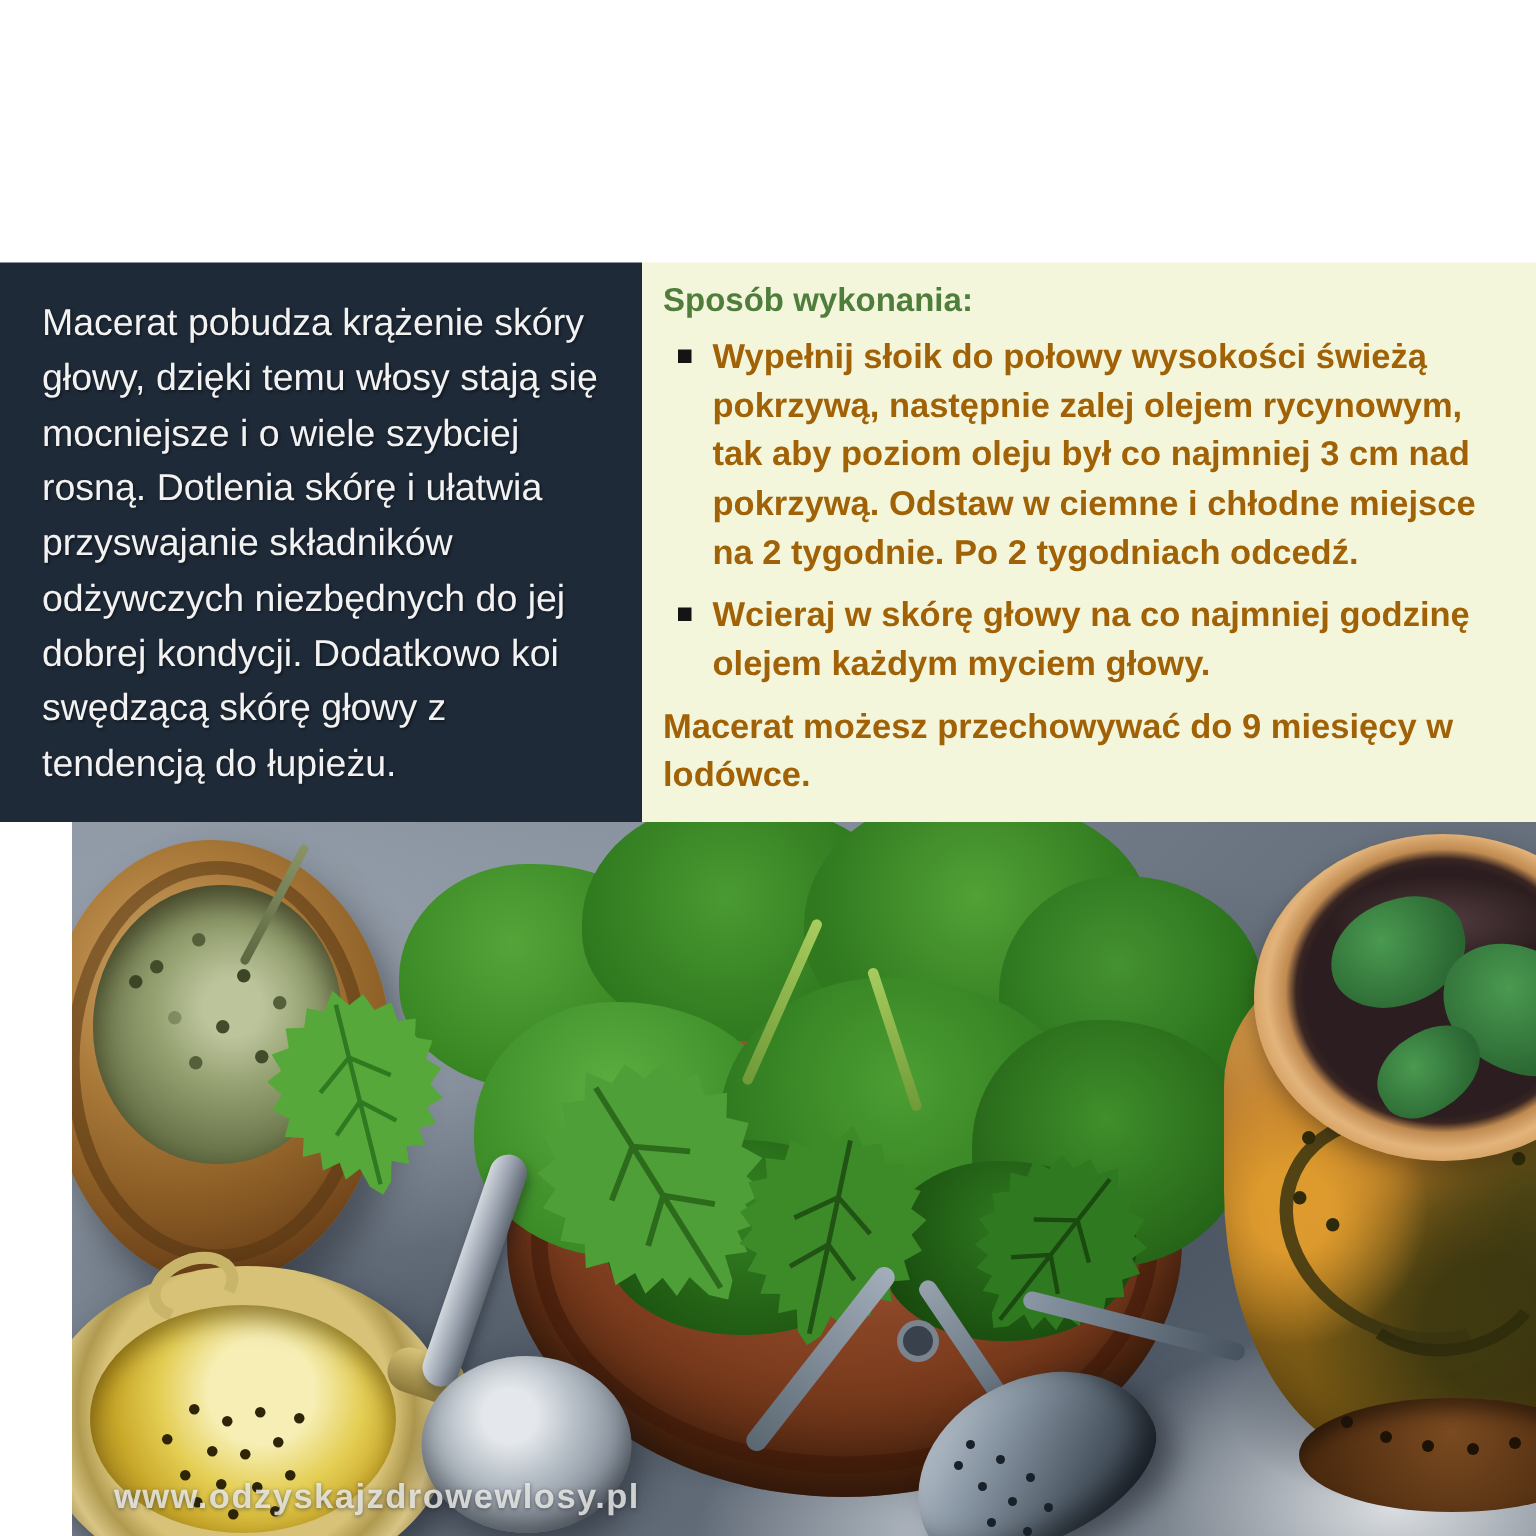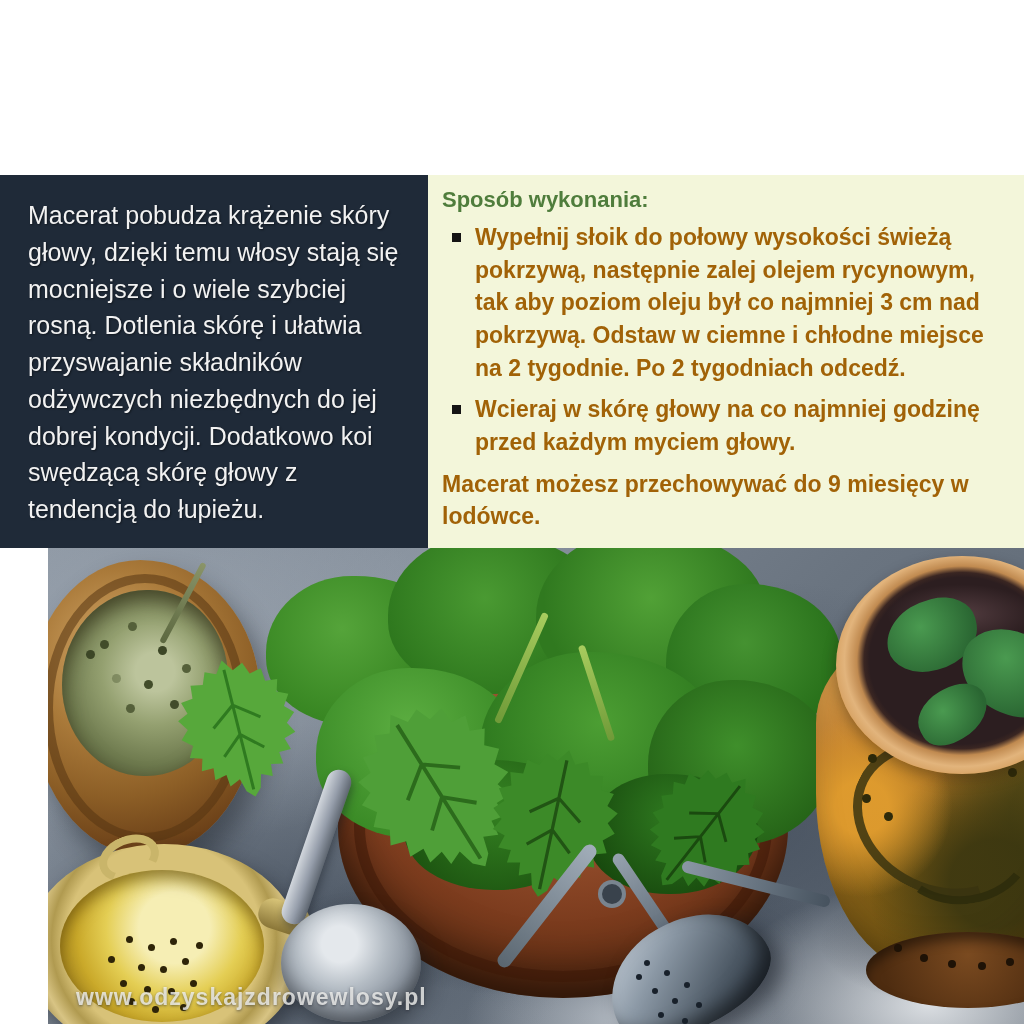--- a/index.html
+++ b/index.html
@@ -197,21 +197,21 @@
 
     <section class="instructions-panel">
       <h2 class="instructions-heading">Sposób wykonania:</h2>
       <ul class="bullet-list">
         <li class="bullet-item">
           <span class="bullet-square"></span>
           <span class="bullet-text">Wypełnij słoik do połowy wysokości świeżą pokrzywą, następnie zalej olejem rycynowym, tak aby poziom oleju był co najmniej 3 cm nad pokrzywą. Odstaw w ciemne i chłodne miejsce na 2 tygodnie. Po 2 tygodniach odcedź.</span>
         </li>
         <li class="bullet-item">
           <span class="bullet-square"></span>
-          <span class="bullet-text">Wcieraj w skórę głowy na co najmniej godzinę przed każdym myciem głowy.</span>
+          <span class="bullet-text">Wcieraj w skórę głowy na co najmniej godzinę olejem każdym myciem głowy.</span>
         </li>
       </ul>
       <p class="note-text">Macerat możesz przechowywać do 9 miesięcy w lodówce.</p>
     </section>
   </div>
 
   <div class="photo">
 
     <div class="wood-bowl">
       <div class="wood-outer"></div>

